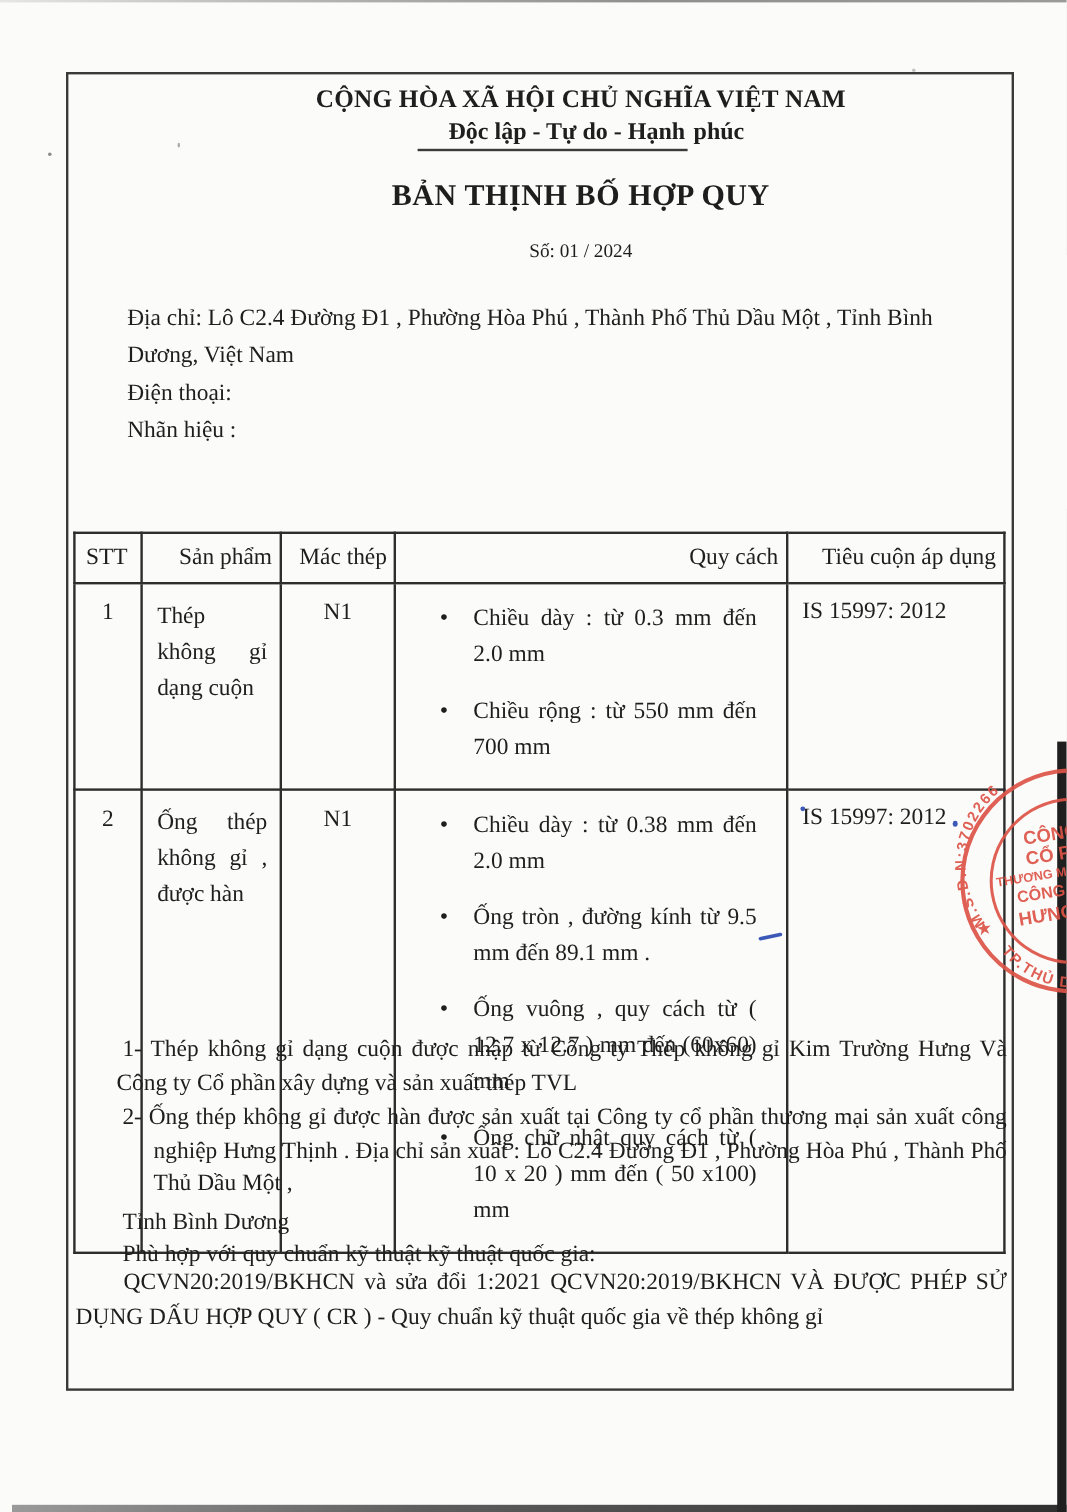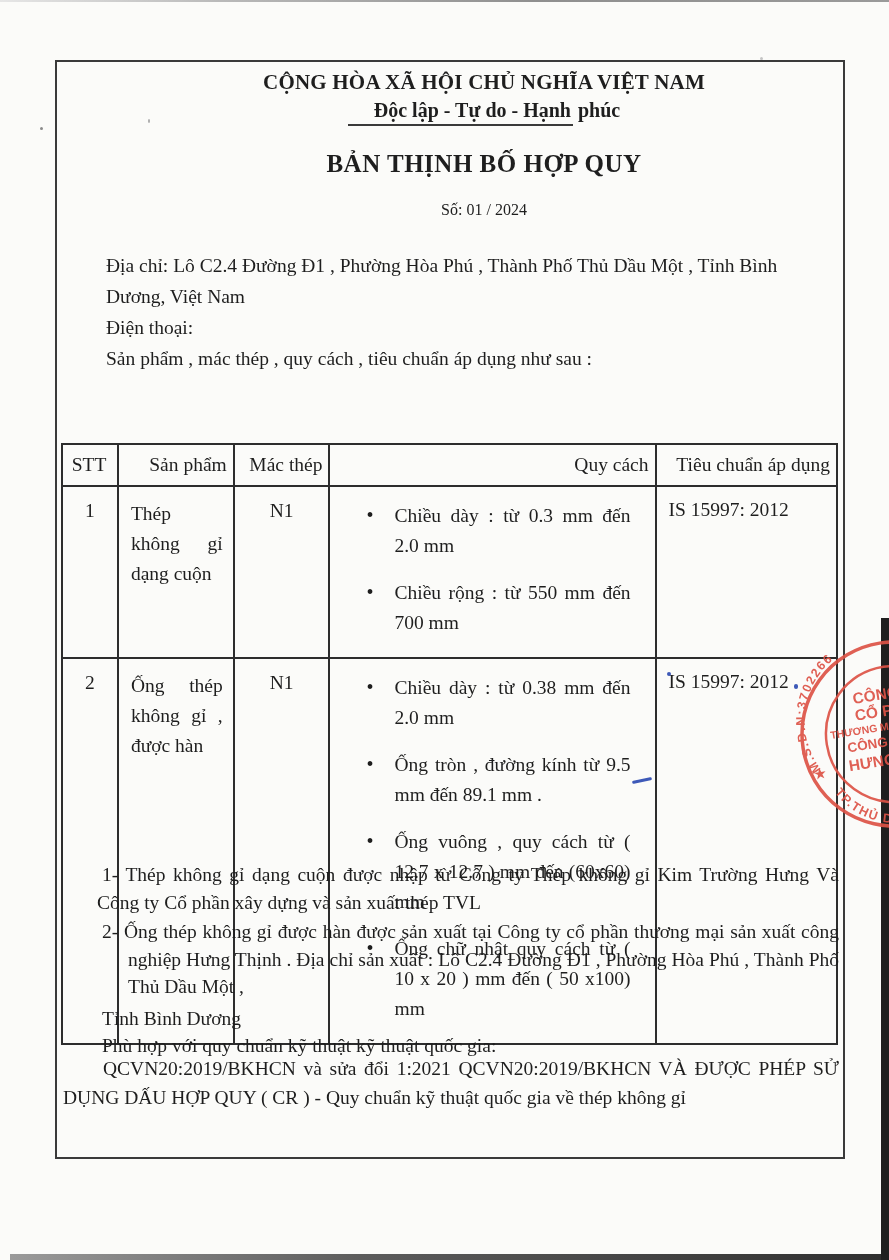--- a/index.html
+++ b/index.html
@@ -94,38 +94,38 @@
     <span class="u">Độc lập - Tự do - Hạnh</span><span class="tail">phúc</span>
   </div>
 
   <div class="center doc-title">BẢN THỊNH BỐ HỢP QUY</div>
 
   <div class="center doc-number">Số: 01 / 2024</div>
 
   <div class="info">
     <p class="line wrapblock">Địa chỉ: Lô C2.4 Đường Đ1 , Phường Hòa Phú , Thành Phố Thủ Dầu Một , Tỉnh Bình Dương, Việt Nam</p>
     <p class="line">Điện thoại:</p>
-    <p class="line indent2">Sản phẩm , mác thép , quy cách , tiêu chuẩn áp dụng như sau :</p>
+    <p class="line indent2">Nhãn hiệu :</p>
   </div>
 
   <table class="spec">
     <colgroup>
       <col style="width:56px">
         <col style="width:116px">
         <col style="width:96px">
       <col style="width:327px">
         <col style="width:182px">
     </colgroup>
     <tbody>
         <tr>
       <th class="c">STT</th>
       <th>Sản phẩm</th>
       <th>Mác thép</th>
       <th>Quy cách</th>
-      <th>Tiêu chuẩn áp dụng</th>
+      <th>Tiêu cuộn áp dụng</th>
     </tr>
     <tr style="height:100px;">
       <td class="cell-stt">1</td>
       <td class="cell-prod">Thép không gỉ dạng cuộn</td>
       <td class="cell-grade">N1</td>
       <td class="cell-specs">
         <ul class="specs">
           <li>Chiều dày : từ 0.3 mm đến 2.0 mm</li>
           <li>Chiều rộng : từ 550 mm đến 700 mm</li>
         </ul>

